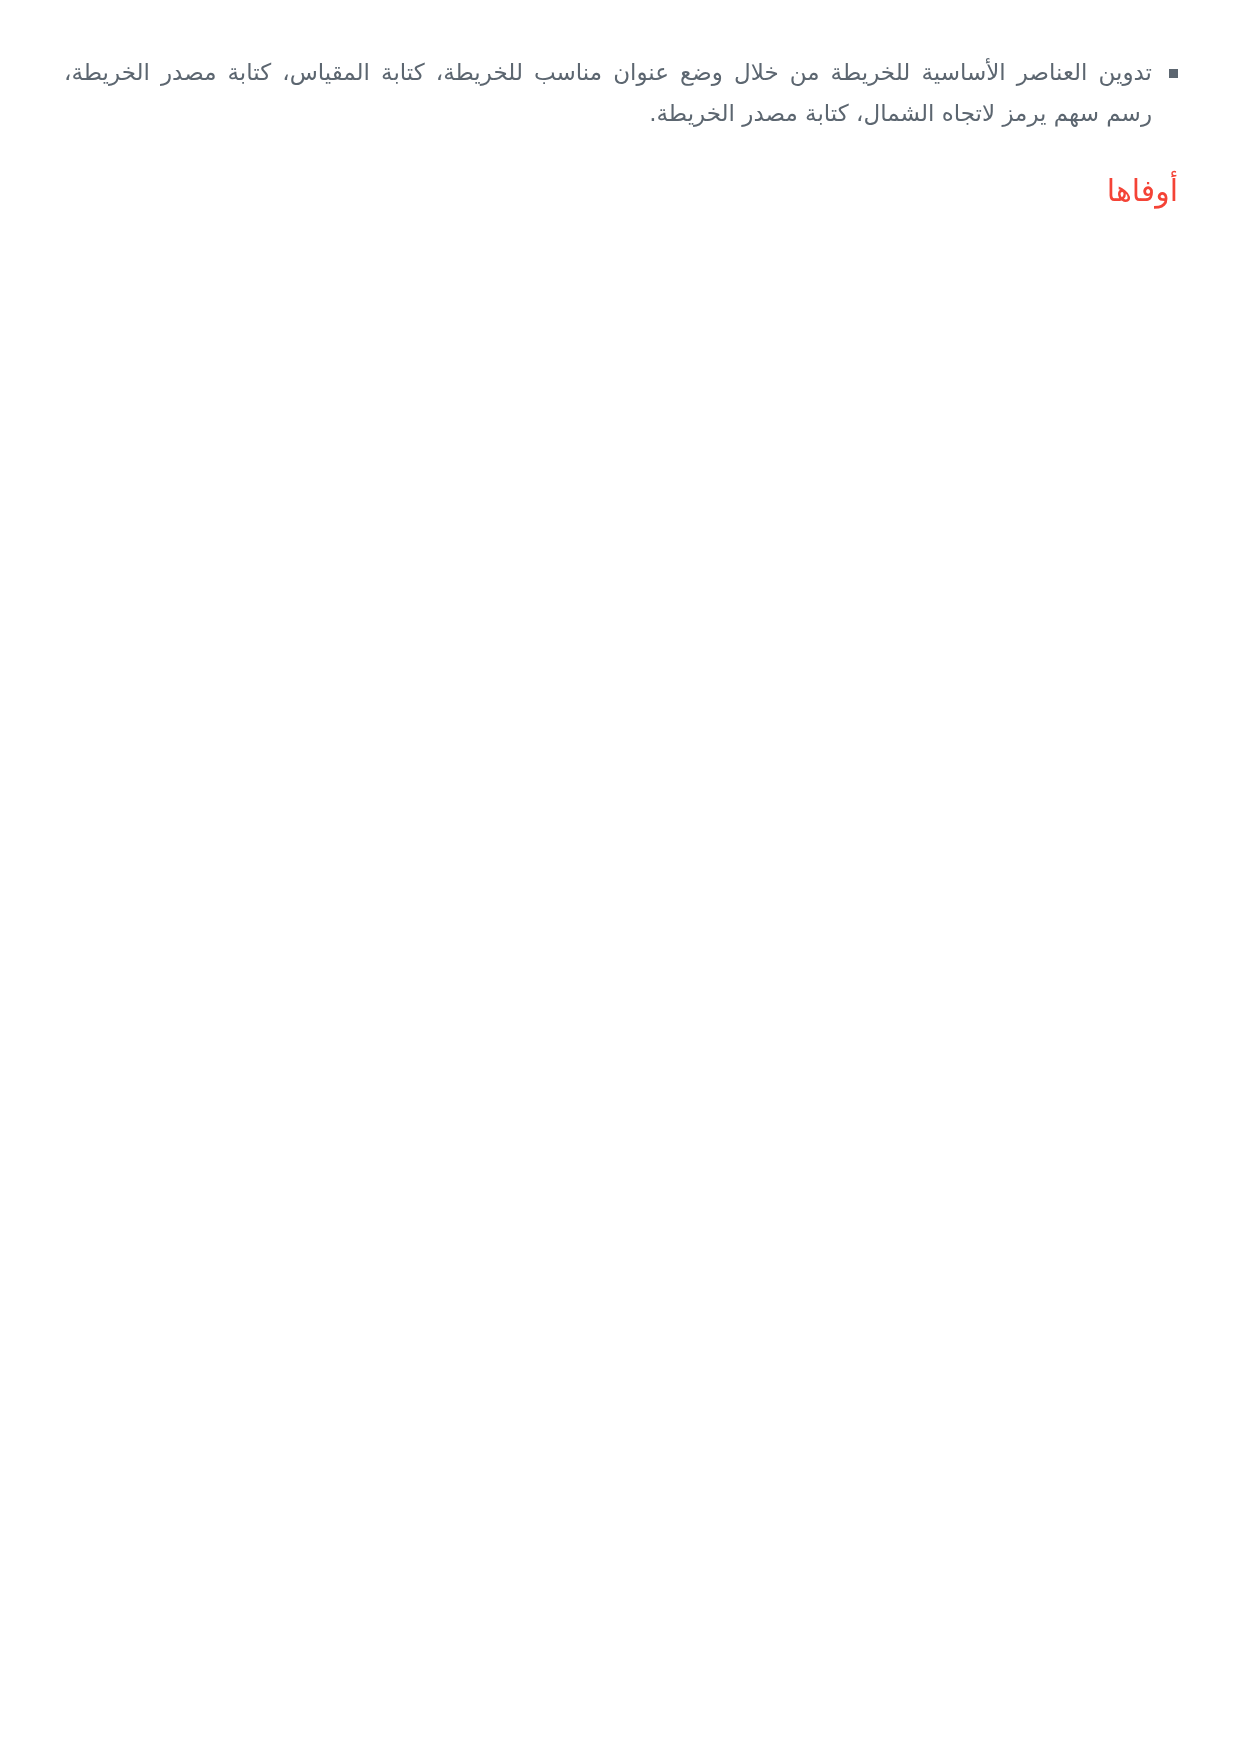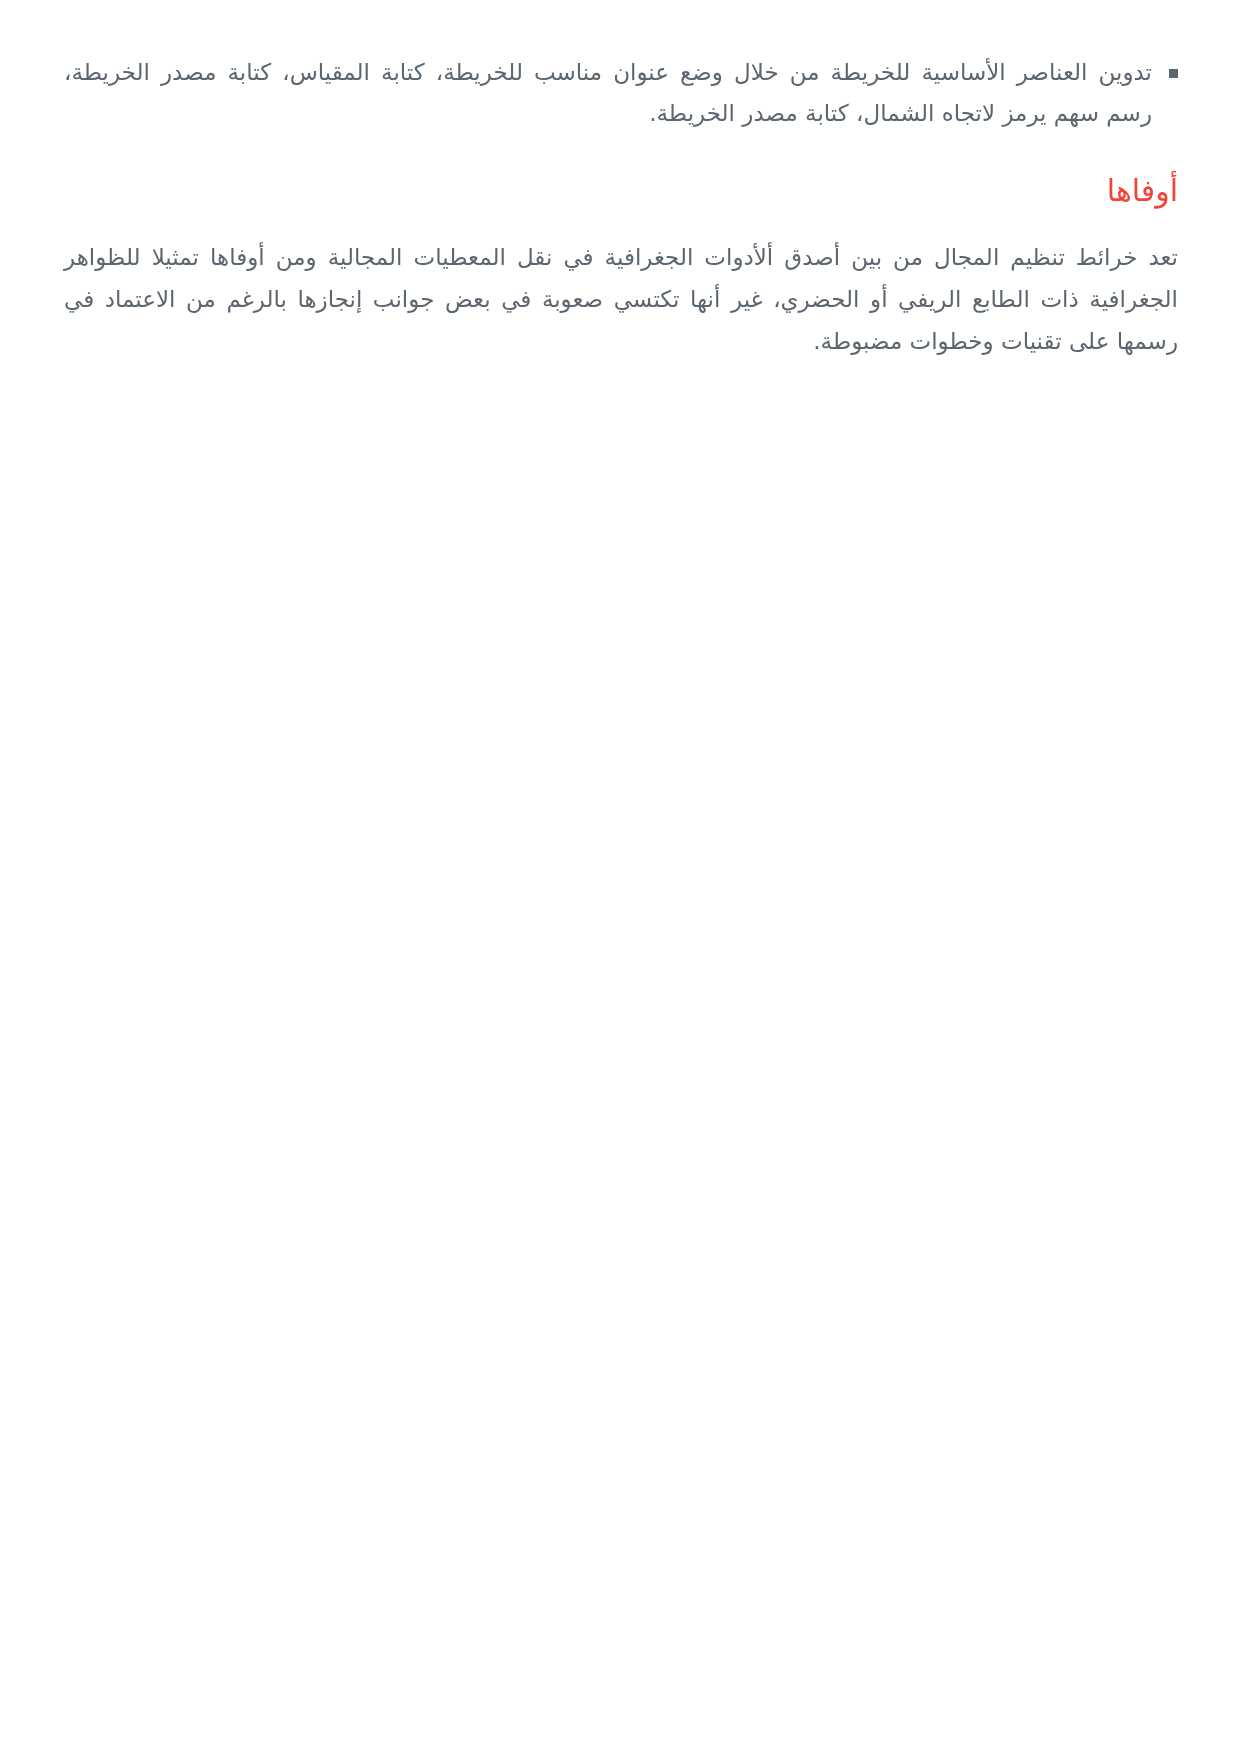--- a/index.html
+++ b/index.html
@@ -57,15 +57,14 @@
 
 <div class="page">
 
   <div class="bullet-item">
     <span class="bullet-marker"></span>
     <p class="body-text">تدوين العناصر الأساسية للخريطة من خلال وضع عنوان مناسب للخريطة، كتابة المقياس، كتابة مصدر الخريطة، رسم سهم يرمز لاتجاه الشمال، كتابة مصدر الخريطة.</p>
   </div>
 
   <h2 class="section-heading">أوفاها</h2>
 
-  <p class="body-text conclusion">تعد خرائط تنظيم المجال من بين أصدق ألأدوات الجغرافية في نقل المعطيات المجالية ومن أوفاها تمثيلا للظواهر الجغرافية ذات الطابع الريفي أو الحضري، غير أنها تكتسي صعوبة في بعض جوانب إنجازها بالرغم من الاعتماد في رسمها على تقنيات وخطوات مضبوطة.</p>
 
 </div>
 
 </body></html>

